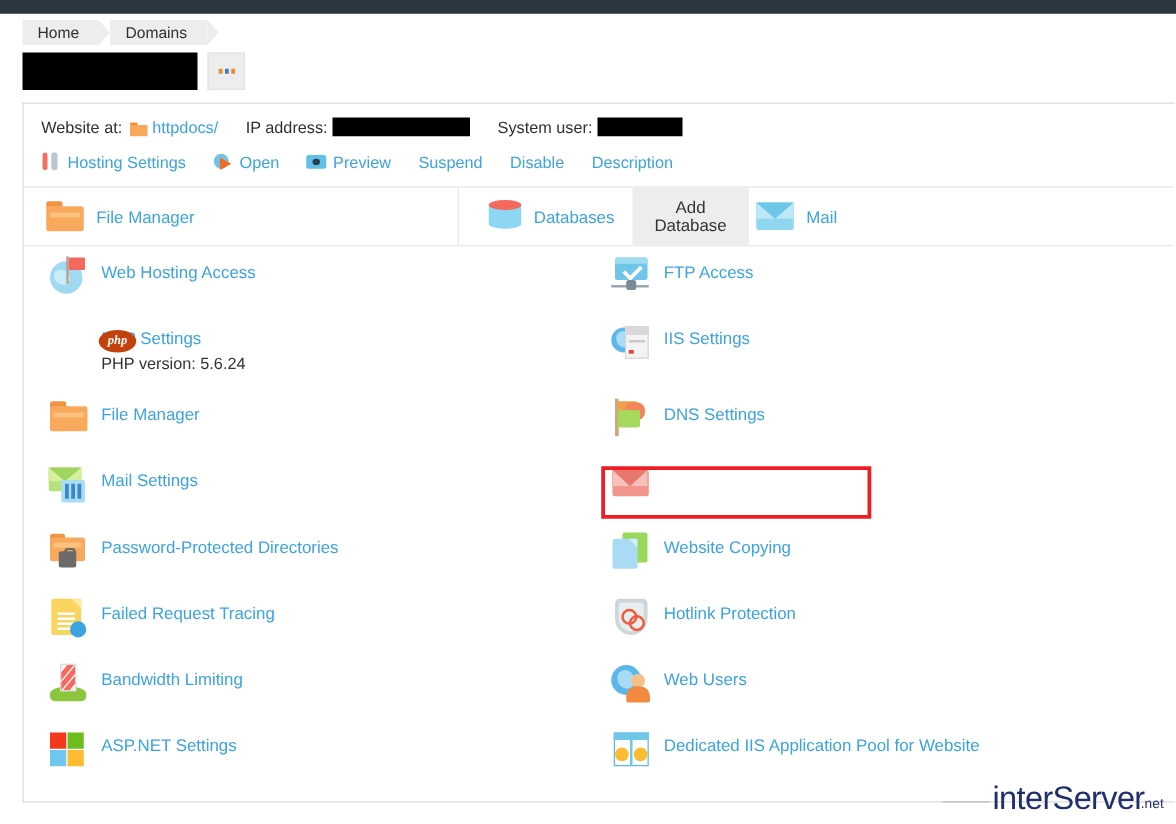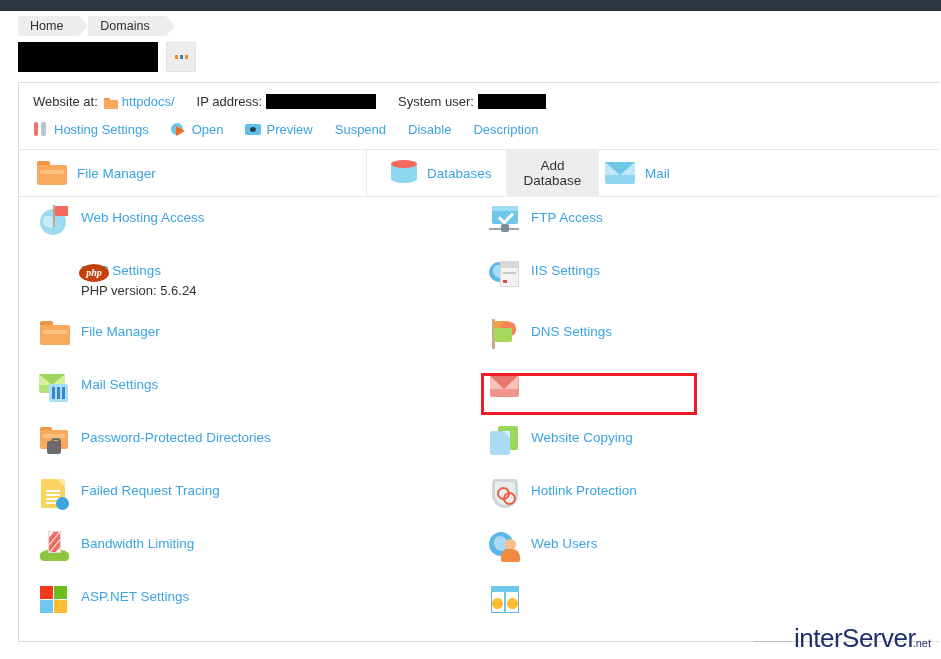--- a/index.html
+++ b/index.html
@@ -772,20 +772,21 @@
       </div>
 
       <div class="item" style="top:379px">
         <span class="glyph g-apppool">
           <span class="frame"></span>
             <span class="hdr"></span>
           <span class="gear1"></span>
             <span class="gear2"></span>
             <span class="divider"></span>
         </span>
+        <span class="txt"><a class="link" href="#">Dedicated IIS Application Pool for Website</a></span>
       </div>
     </div>
   </div>
 
   <div class="highlight" style="left:462px; top:290px; width:216px; height:42px;"></div>
 </div>
 
 <div class="watermark">
   <span class="wm-rule"></span>
   <span class="wm-text">interServer</span>

